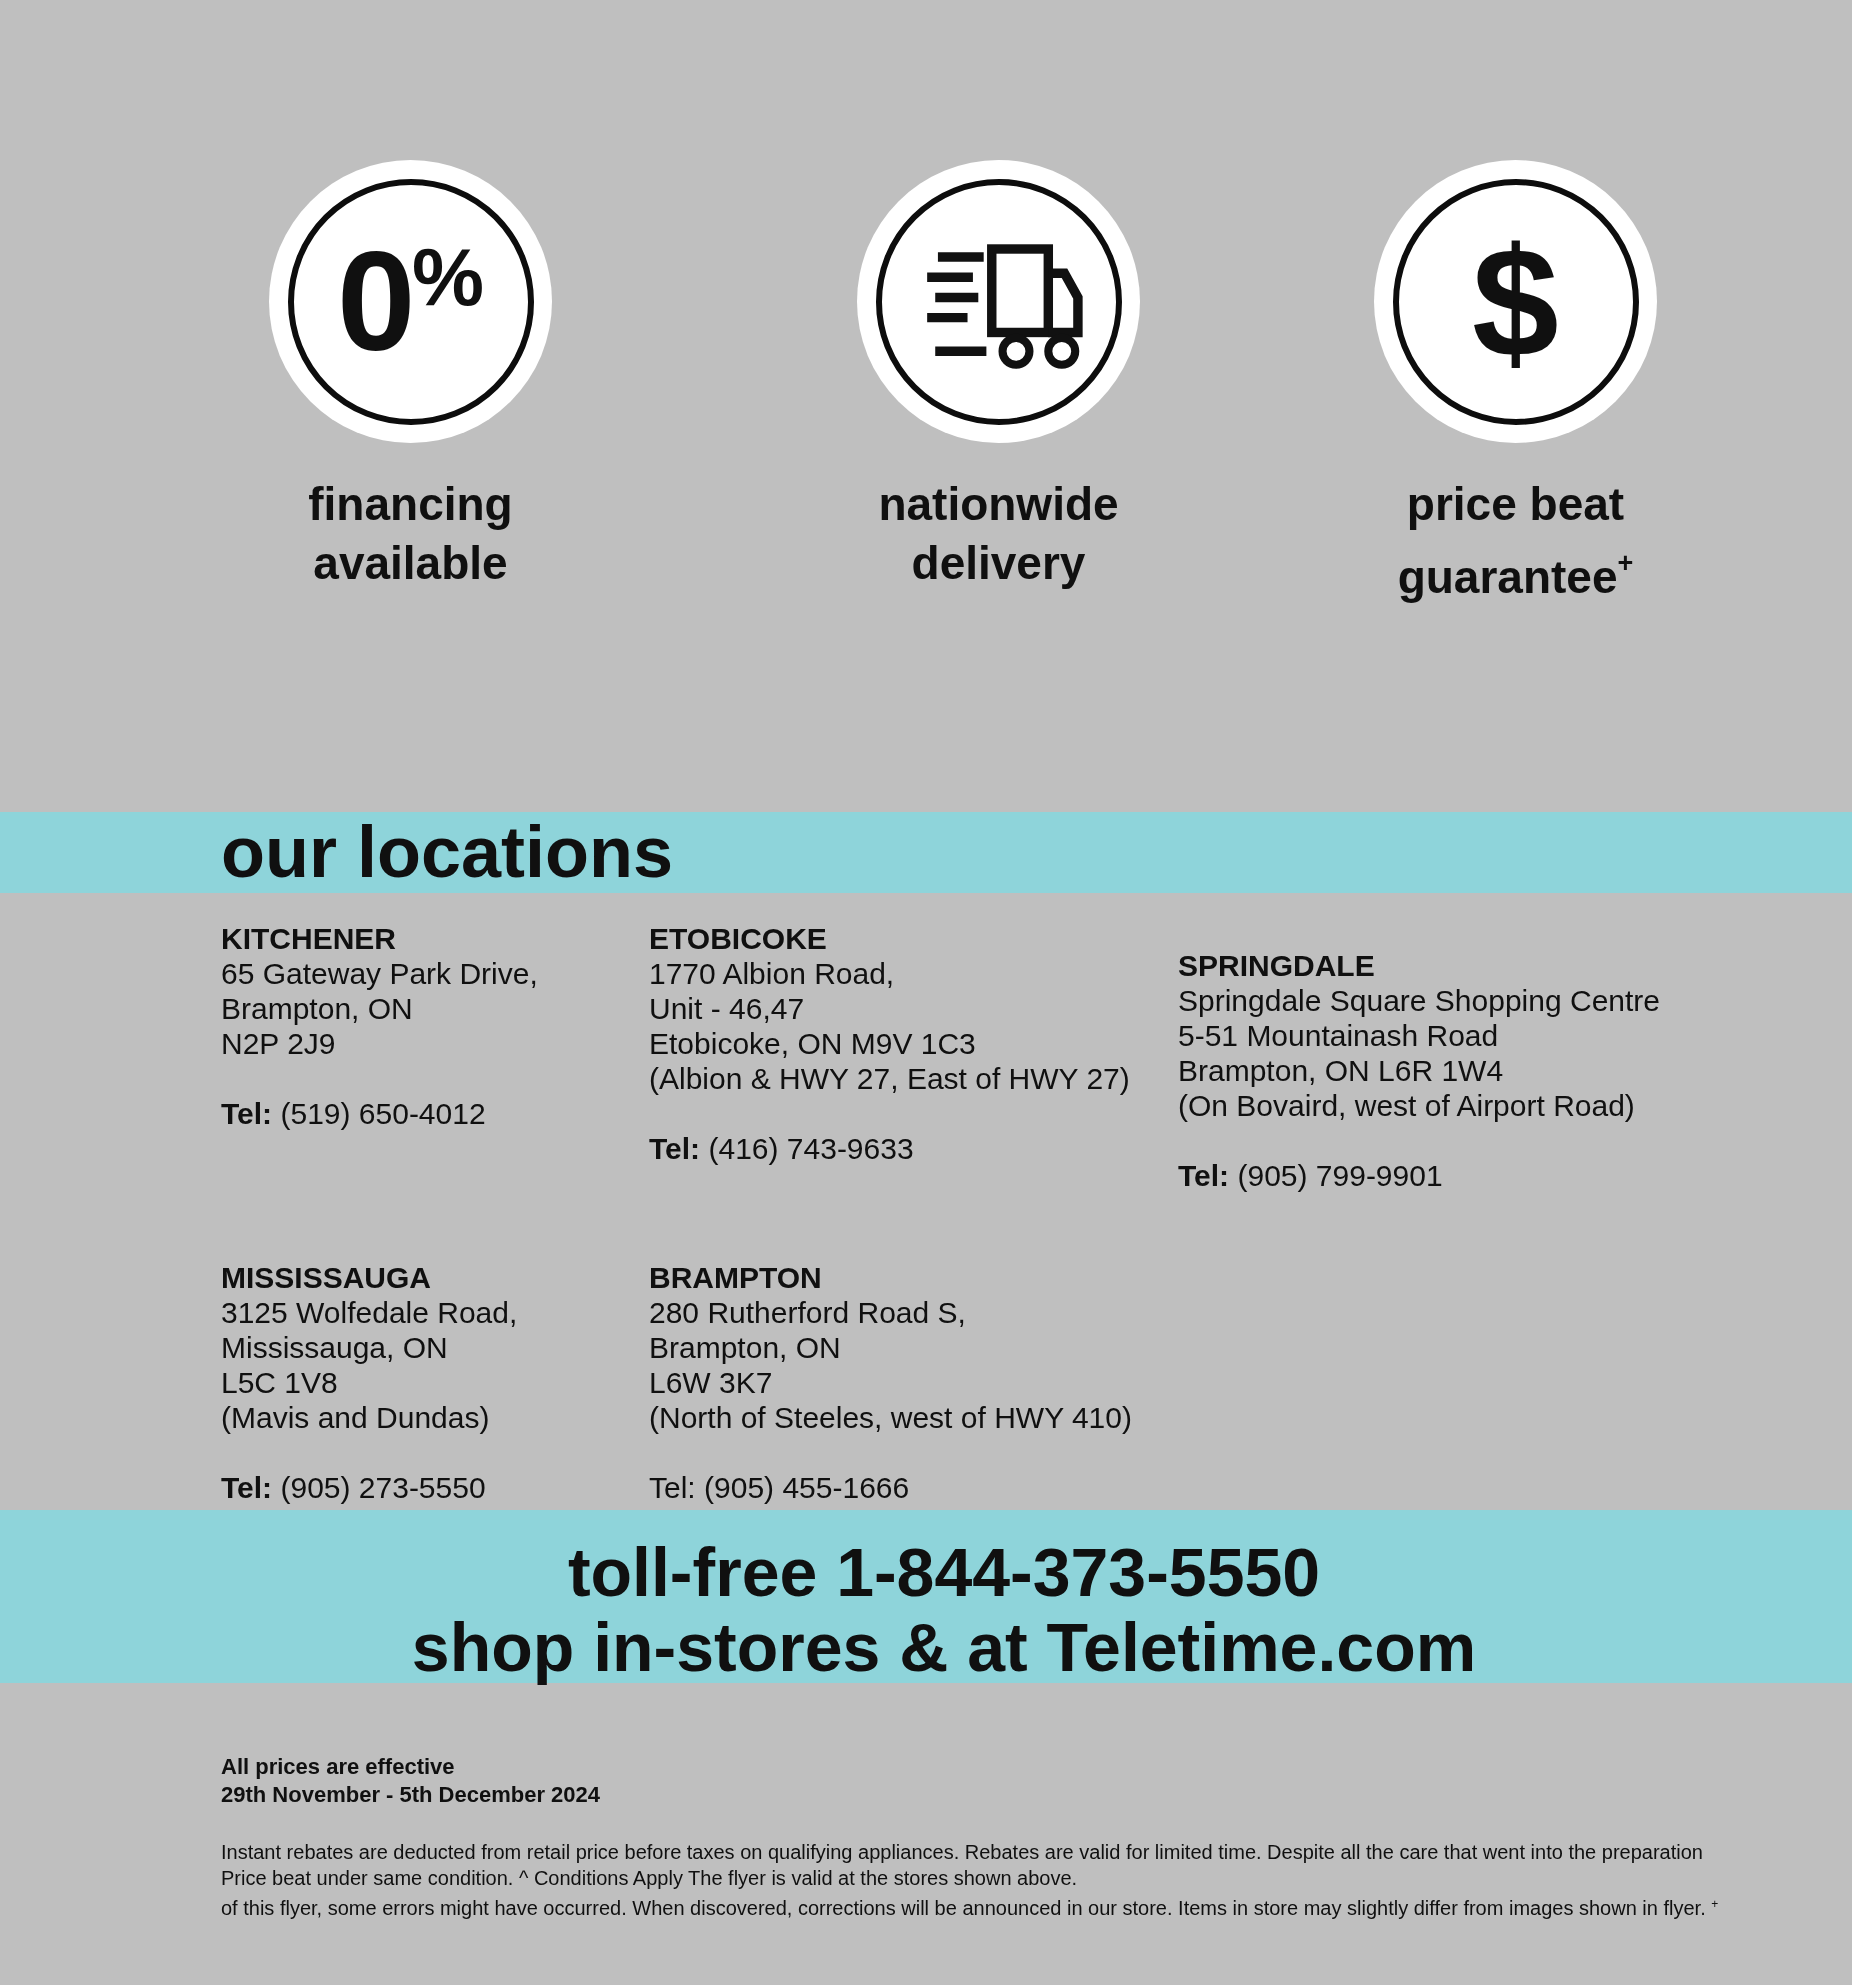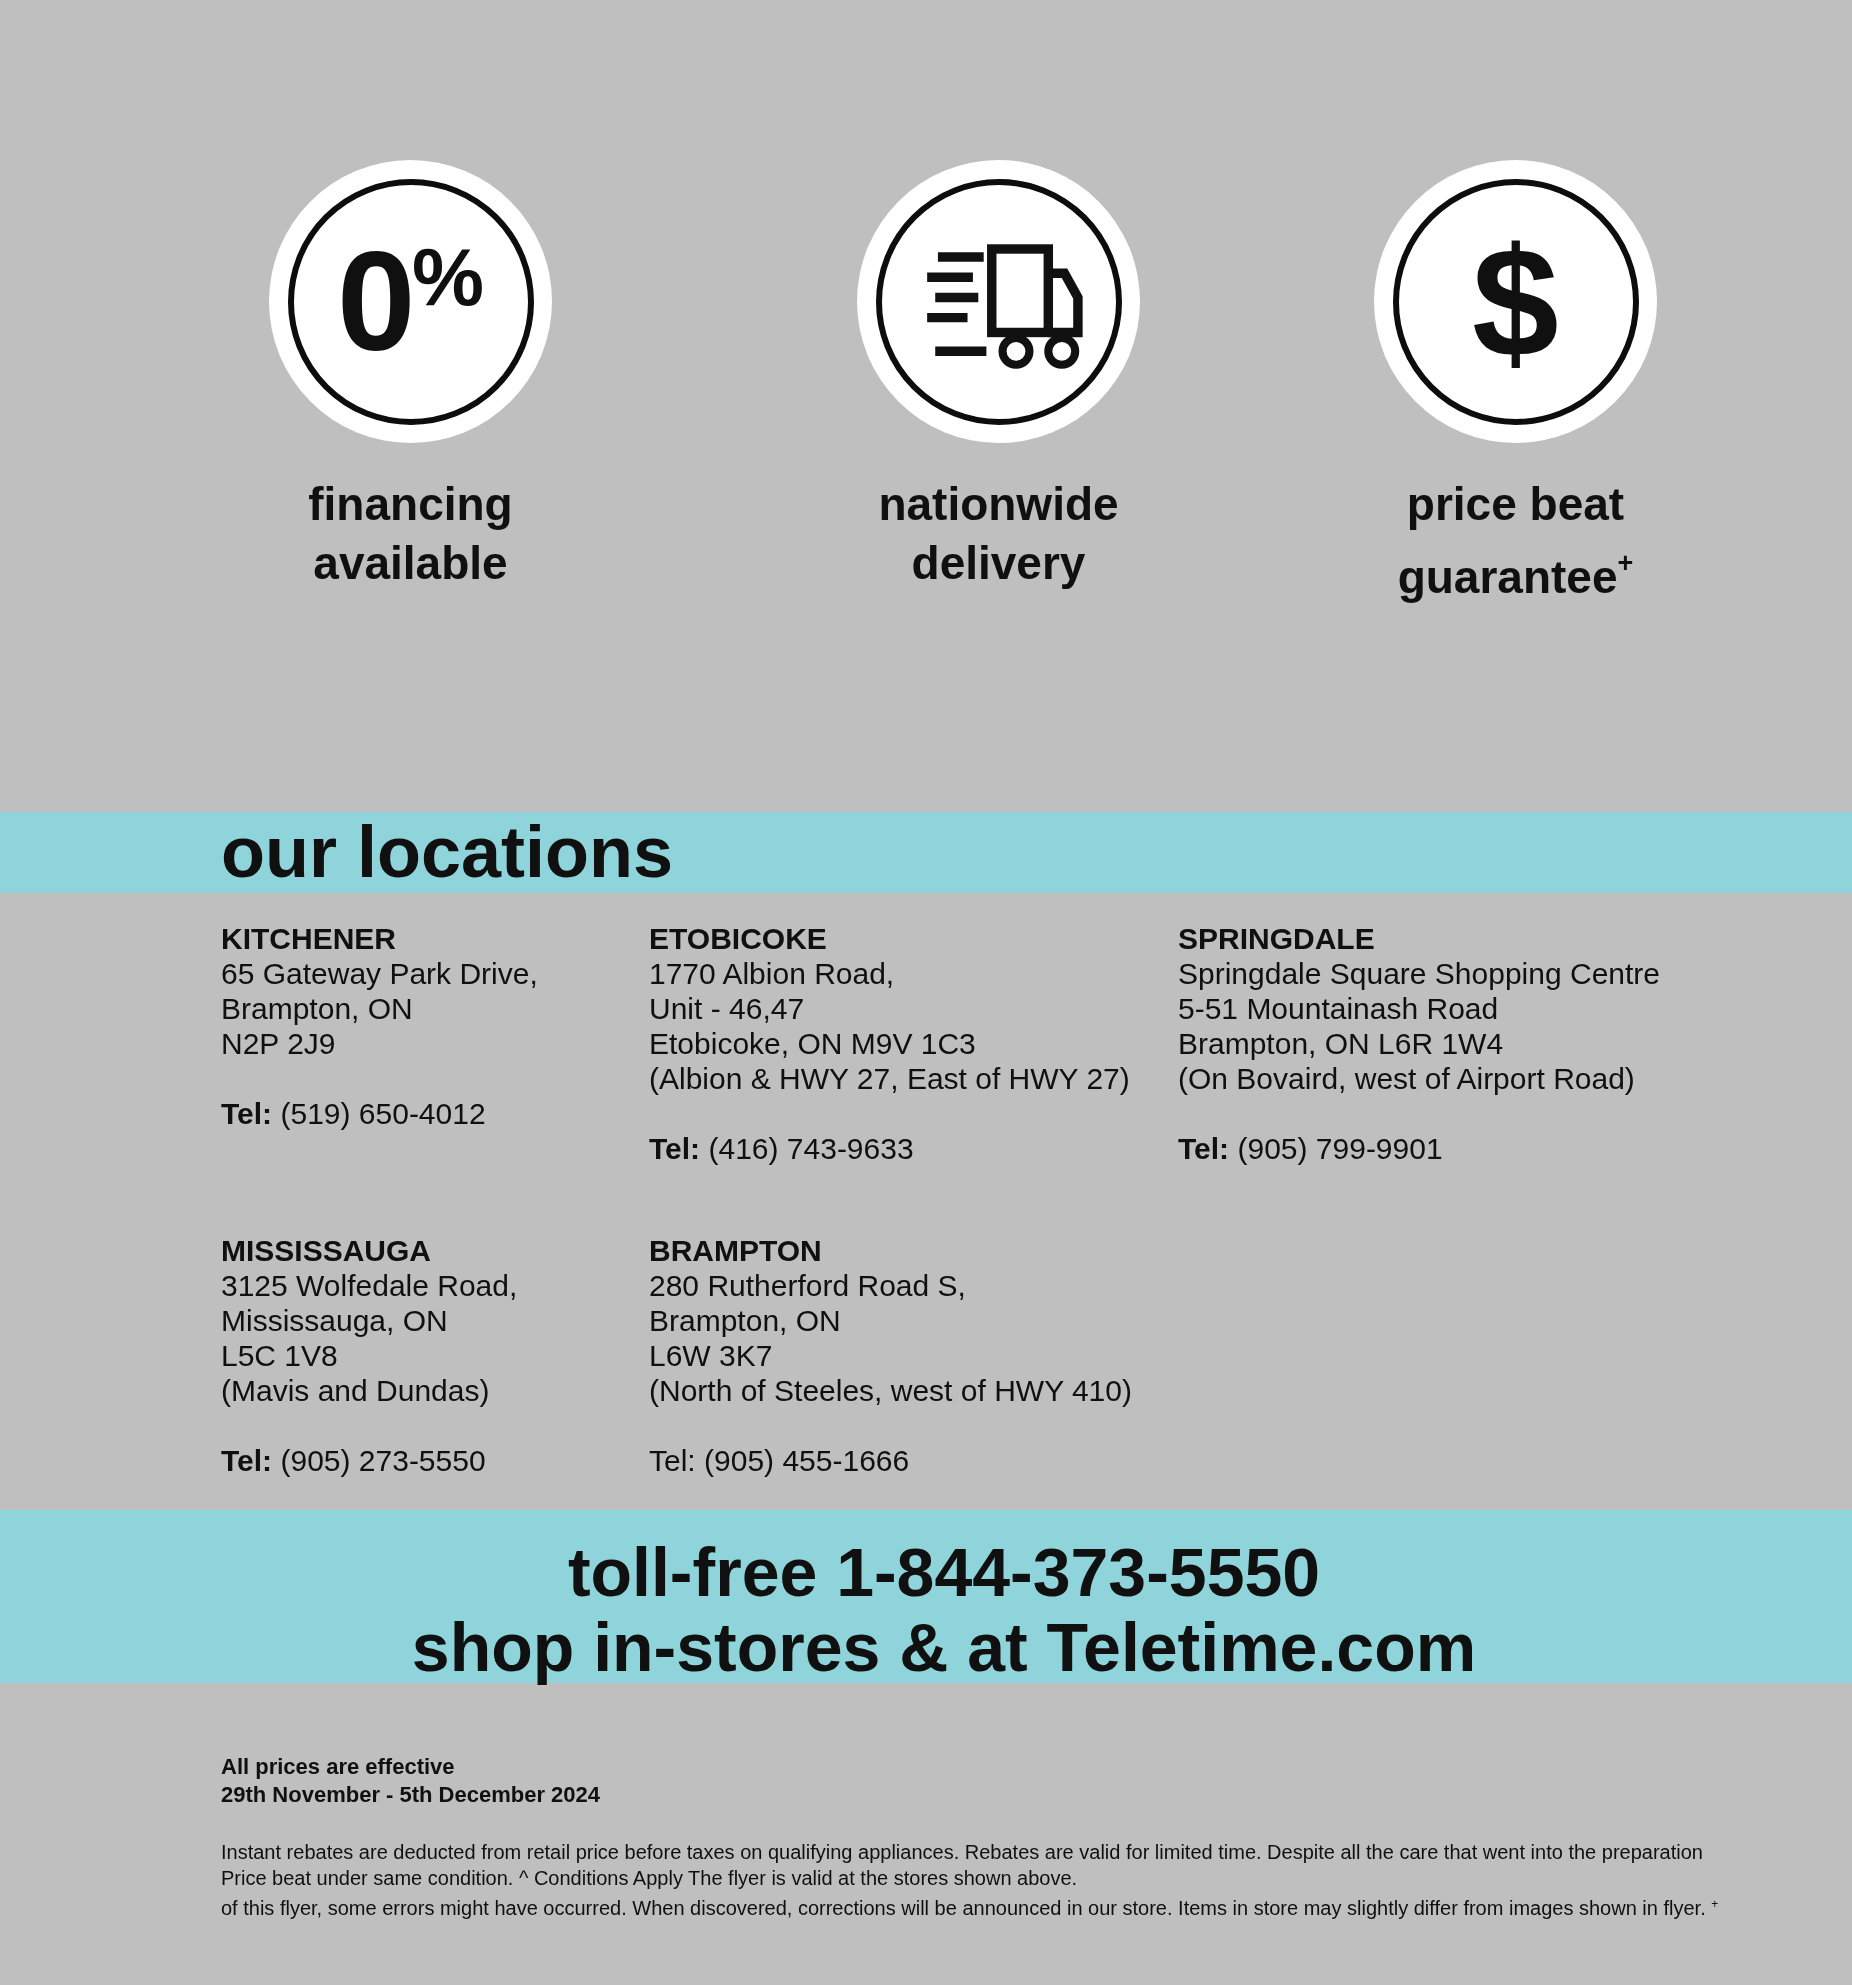--- a/index.html
+++ b/index.html
@@ -25,21 +25,21 @@
   
   .banner{position:absolute;left:0;width:1853px;background:#8ed4da;box-sizing:border-box;}
   .banner1{top:812px;height:81px;font-size:72px;font-weight:700;line-height:81px;padding-left:221px;}
   .banner2{top:1510px;height:173px;text-align:center;font-size:68px;font-weight:700;padding-top:25.4px;padding-left:35px;}
   .banner2 .line{line-height:75px;}
   
   .locations{position:absolute;left:221px;top:921px;right:0;}
   .loc-row{display:flex;align-items:flex-start;}
   .loc-row2{margin-top:67px;}
   .loc{font-size:30px;line-height:35px;}
-  .loc-col1{width:428px;} .loc-col2{width:529px;} .loc-col3{width:675px;}
+  .loc-col1{width:428px;} .loc-col2{width:529px;} .loc-col3{width:675px;margin-top:27px;}
   .loc .name{font-weight:700;}
   .tel{margin-top:35px;}
   .tel-label{font-weight:700;}
   .tel-label.regular{font-weight:400;}
   
   .effective{position:absolute;left:221px;top:1753px;font-size:22px;font-weight:700;line-height:28px;}
   .fineprint{position:absolute;left:221px;top:1839px;font-size:20px;line-height:26px;max-width:1572px;}
   .fp-sup{font-size:12px;vertical-align:7.1px;}
 </style>
 </head>

